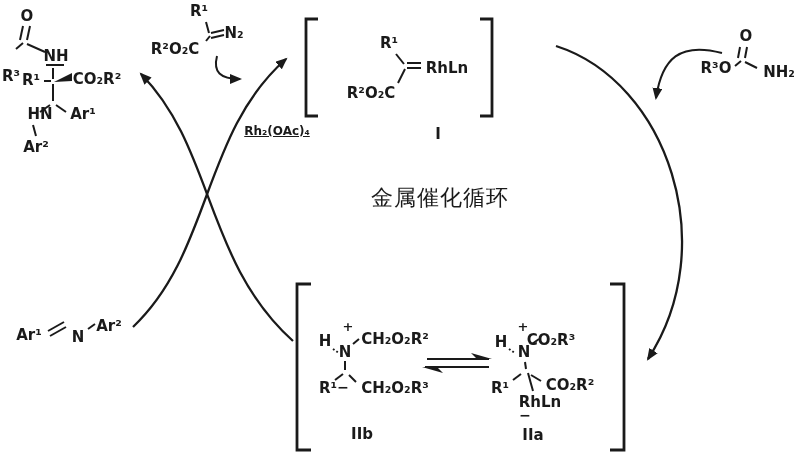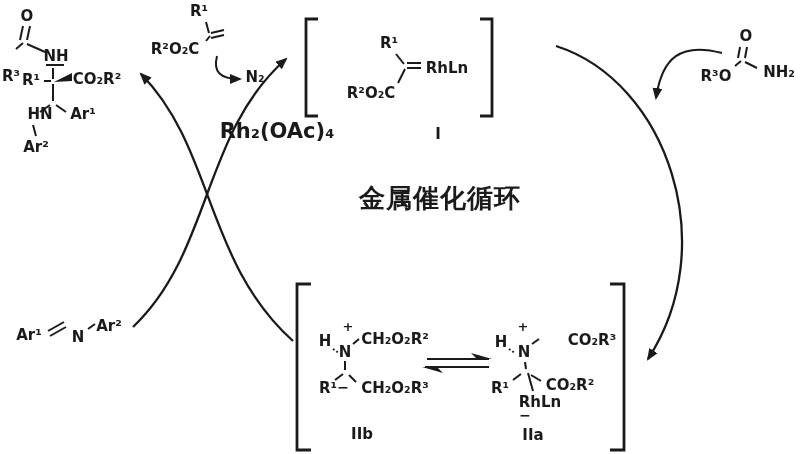--- a/index.html
+++ b/index.html
@@ -15,22 +15,22 @@
     position: absolute;
     transform: translate(-50%, -50%);
     font-weight: bold;
     font-size: 15px;
     color: #1a1a1a;
     white-space: nowrap;
     line-height: 1;
   }
   .lbl.small { font-size: 13px; }
   .lbl.charge { font-size: 14px; }
-  .lbl.cat { font-size: 21px; }
-  .lbl.title-cn { font-size: 26px; font-weight: 700; letter-spacing: 1px; }
+  .lbl.cat { font-size: 12px; text-decoration: underline; }
+  .lbl.title-cn { font-size: 22px; font-weight: 400; letter-spacing: 1px; }
   .bond line, .bond path { stroke: #1a1a1a; stroke-width: 2; }
   .bond polygon { fill: #1a1a1a; }
 </style>
 </head>
 <body>
 
 <div class="scene">
 
   <svg width="800" height="454" viewBox="0 0 800 454">
     <defs>
@@ -124,52 +124,52 @@
   <span class="lbl" style="left:27px; top:16px;">O</span>
   <span class="lbl" style="left:11px; top:55px;margin-top:21px;">R³</span>
   <span class="lbl" style="left:56px; top:56px;">NH</span>
   <span class="lbl" style="left:31px; top:80px;">R¹</span>
   <span class="lbl" style="left:97px; top:79px;">CO₂R²</span>
   <span class="lbl" style="left:25px; top:114px;margin-left:15px;">HN</span>
   <span class="lbl" style="left:83px; top:114px;">Ar¹</span>
   <span class="lbl" style="left:36px; top:147px;">Ar²</span>
 
   <span class="lbl" style="left:199px; top:11px;">R¹</span>
-  <span class="lbl" style="left:255px; top:33px;margin-top:44px;">N₂</span>
+  <span class="lbl" style="left:234px; top:33px;">N₂</span>
   <span class="lbl" style="left:175px; top:49px;">R²O₂C</span>
 
   <span class="lbl cat" style="left:277px; top:131px;">Rh₂(OAc)₄</span>
 
   <span class="lbl" style="left:389px; top:43px;">R¹</span>
   <span class="lbl" style="left:447px; top:68px;">RhLn</span>
   <span class="lbl" style="left:371px; top:93px;">R²O₂C</span>
   <span class="lbl" style="left:438px; top:134px;">I</span>
 
   <span class="lbl" style="left:746px; top:36px;">O</span>
-  <span class="lbl" style="left:716px; top:76px;">R³O</span>
+  <span class="lbl" style="left:716px; top:68px;">R³O</span>
   <span class="lbl" style="left:779px; top:72px;">NH₂</span>
 
   <span class="lbl title-cn" style="left:440px; top:198px;">金属催化循环</span>
 
   <span class="lbl" style="left:29px; top:335px;">Ar¹</span>
   <span class="lbl" style="left:78px; top:337px;">N</span>
   <span class="lbl" style="left:109px; top:326px;">Ar²</span>
 
   <span class="lbl" style="left:325px; top:341px;">H</span>
   <span class="lbl small" style="left:348px; top:326px;">+</span>
   <span class="lbl" style="left:345px; top:352px;">N</span>
   <span class="lbl" style="left:395px; top:339px;">CH₂O₂R²</span>
   <span class="lbl" style="left:328px; top:388px;">R¹</span>
   <span class="lbl charge" style="left:343px; top:387px;">−</span>
   <span class="lbl" style="left:395px; top:388px;">CH₂O₂R³</span>
   <span class="lbl" style="left:362px; top:434px;">IIb</span>
 
   <span class="lbl" style="left:501px; top:342px;">H</span>
   <span class="lbl small" style="left:523px; top:326px;">+</span>
   <span class="lbl" style="left:524px; top:352px;">N</span>
-  <span class="lbl" style="left:592px; top:340px;">CO₂R³</span>
+  <span class="lbl" style="left:551px; top:340px;">CO₂R³</span>
   <span class="lbl" style="left:500px; top:388px;">R¹</span>
   <span class="lbl" style="left:570px; top:385px;">CO₂R²</span>
   <span class="lbl" style="left:540px; top:402px;">RhLn</span>
   <span class="lbl charge" style="left:525px; top:415px;">−</span>
   <span class="lbl" style="left:533px; top:435px;">IIa</span>
 
 </div>
 
 </body></html>

